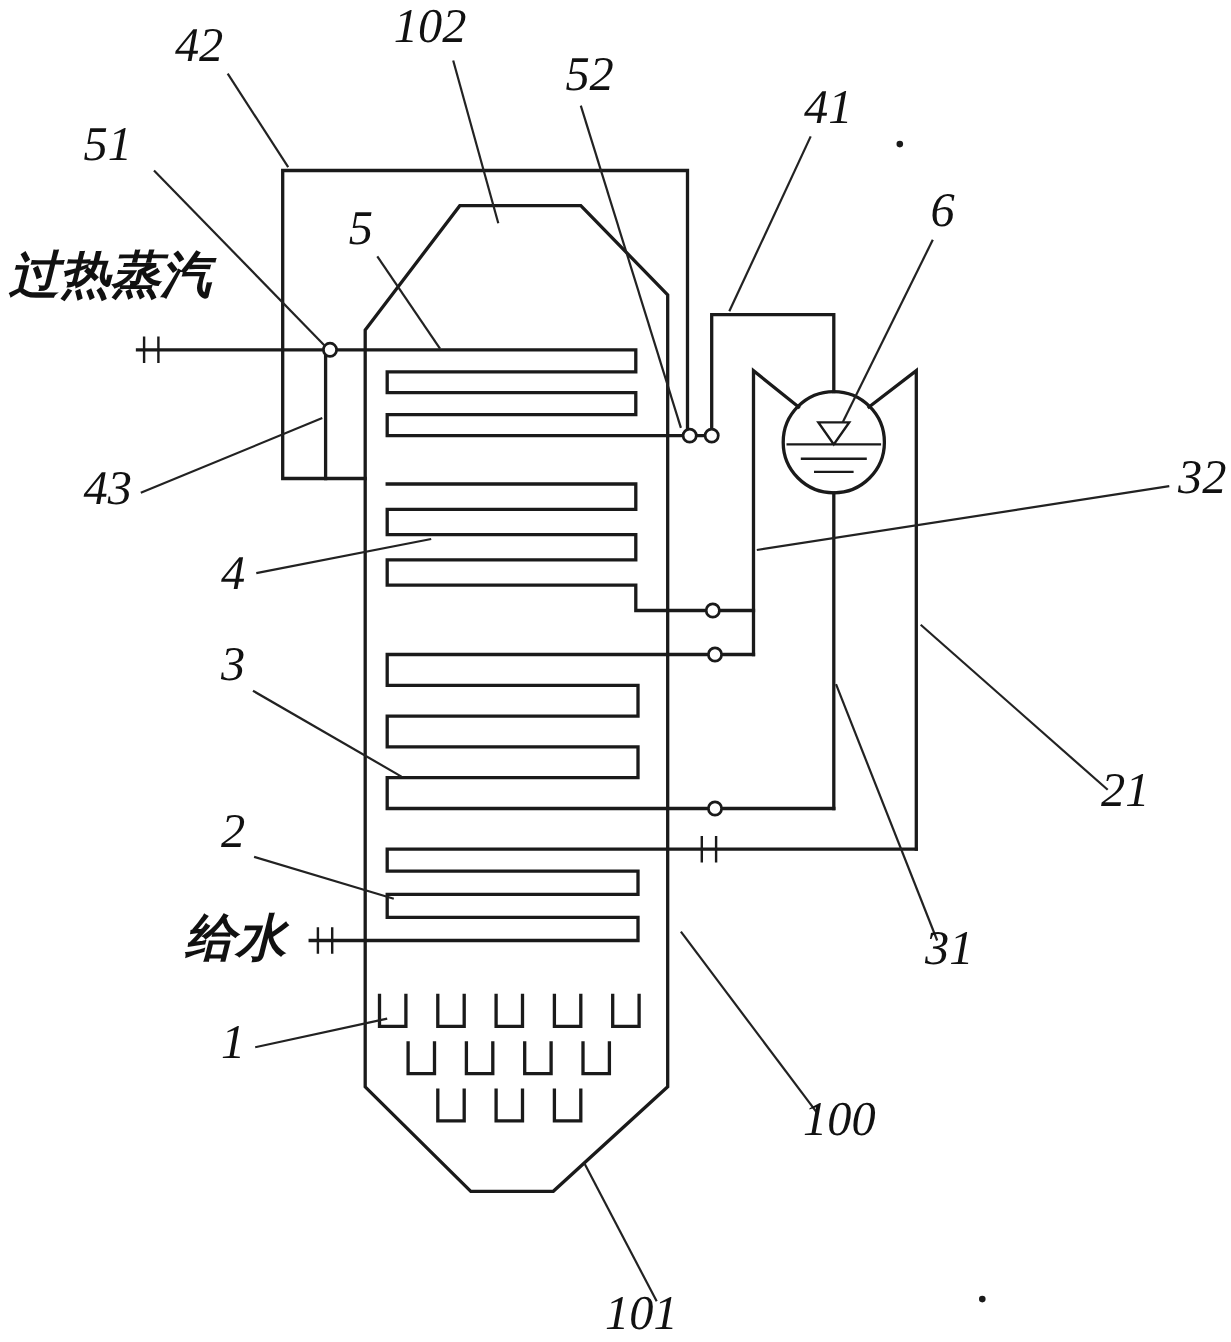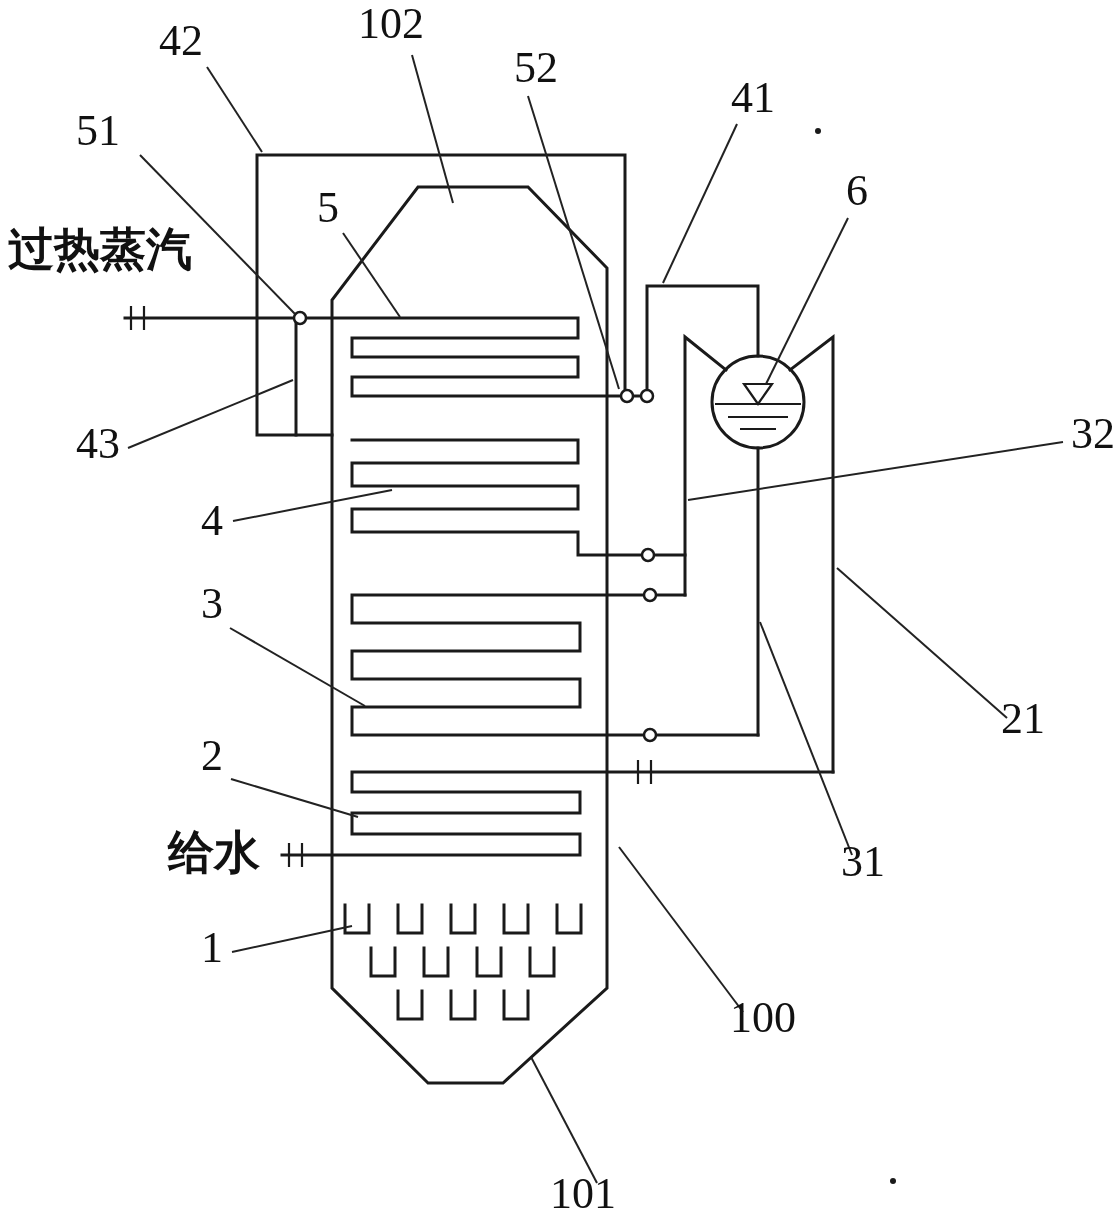--- a/index.html
+++ b/index.html
@@ -1,16 +1,16 @@
 <!DOCTYPE html>
 <html><head>
 <meta charset="utf-8">
 <style>
   html,body{margin:0;padding:0;background:#ffffff;}
-  #stage{position:relative;width:1119px;height:1220px;background:#ffffff;overflow:hidden;}
+  #stage{position:relative;width:1119px;height:1220px;background:#ffffff;overflow:hidden;font-style:italic;}
   svg{position:absolute;left:0;top:0;}
   .ln{stroke:#1a1a1a;stroke-width:3;fill:none;stroke-linecap:square;stroke-linejoin:miter;}
   .thin{stroke:#1a1a1a;stroke-width:2.2;fill:none;}
   .ldr{stroke:#222222;stroke-width:2;fill:none;}
   .node{fill:#ffffff;stroke:#1a1a1a;stroke-width:2.5;}
   .speck{fill:#1a1a1a;stroke:none;}
   .lbl{font-family:"Liberation Serif", serif;font-size:44px;fill:#111111;}
   .cjk{font-family:"DejaVu Sans", sans-serif;font-size:46px;font-weight:bold;fill:#111111;}
 </style>
 </head>

